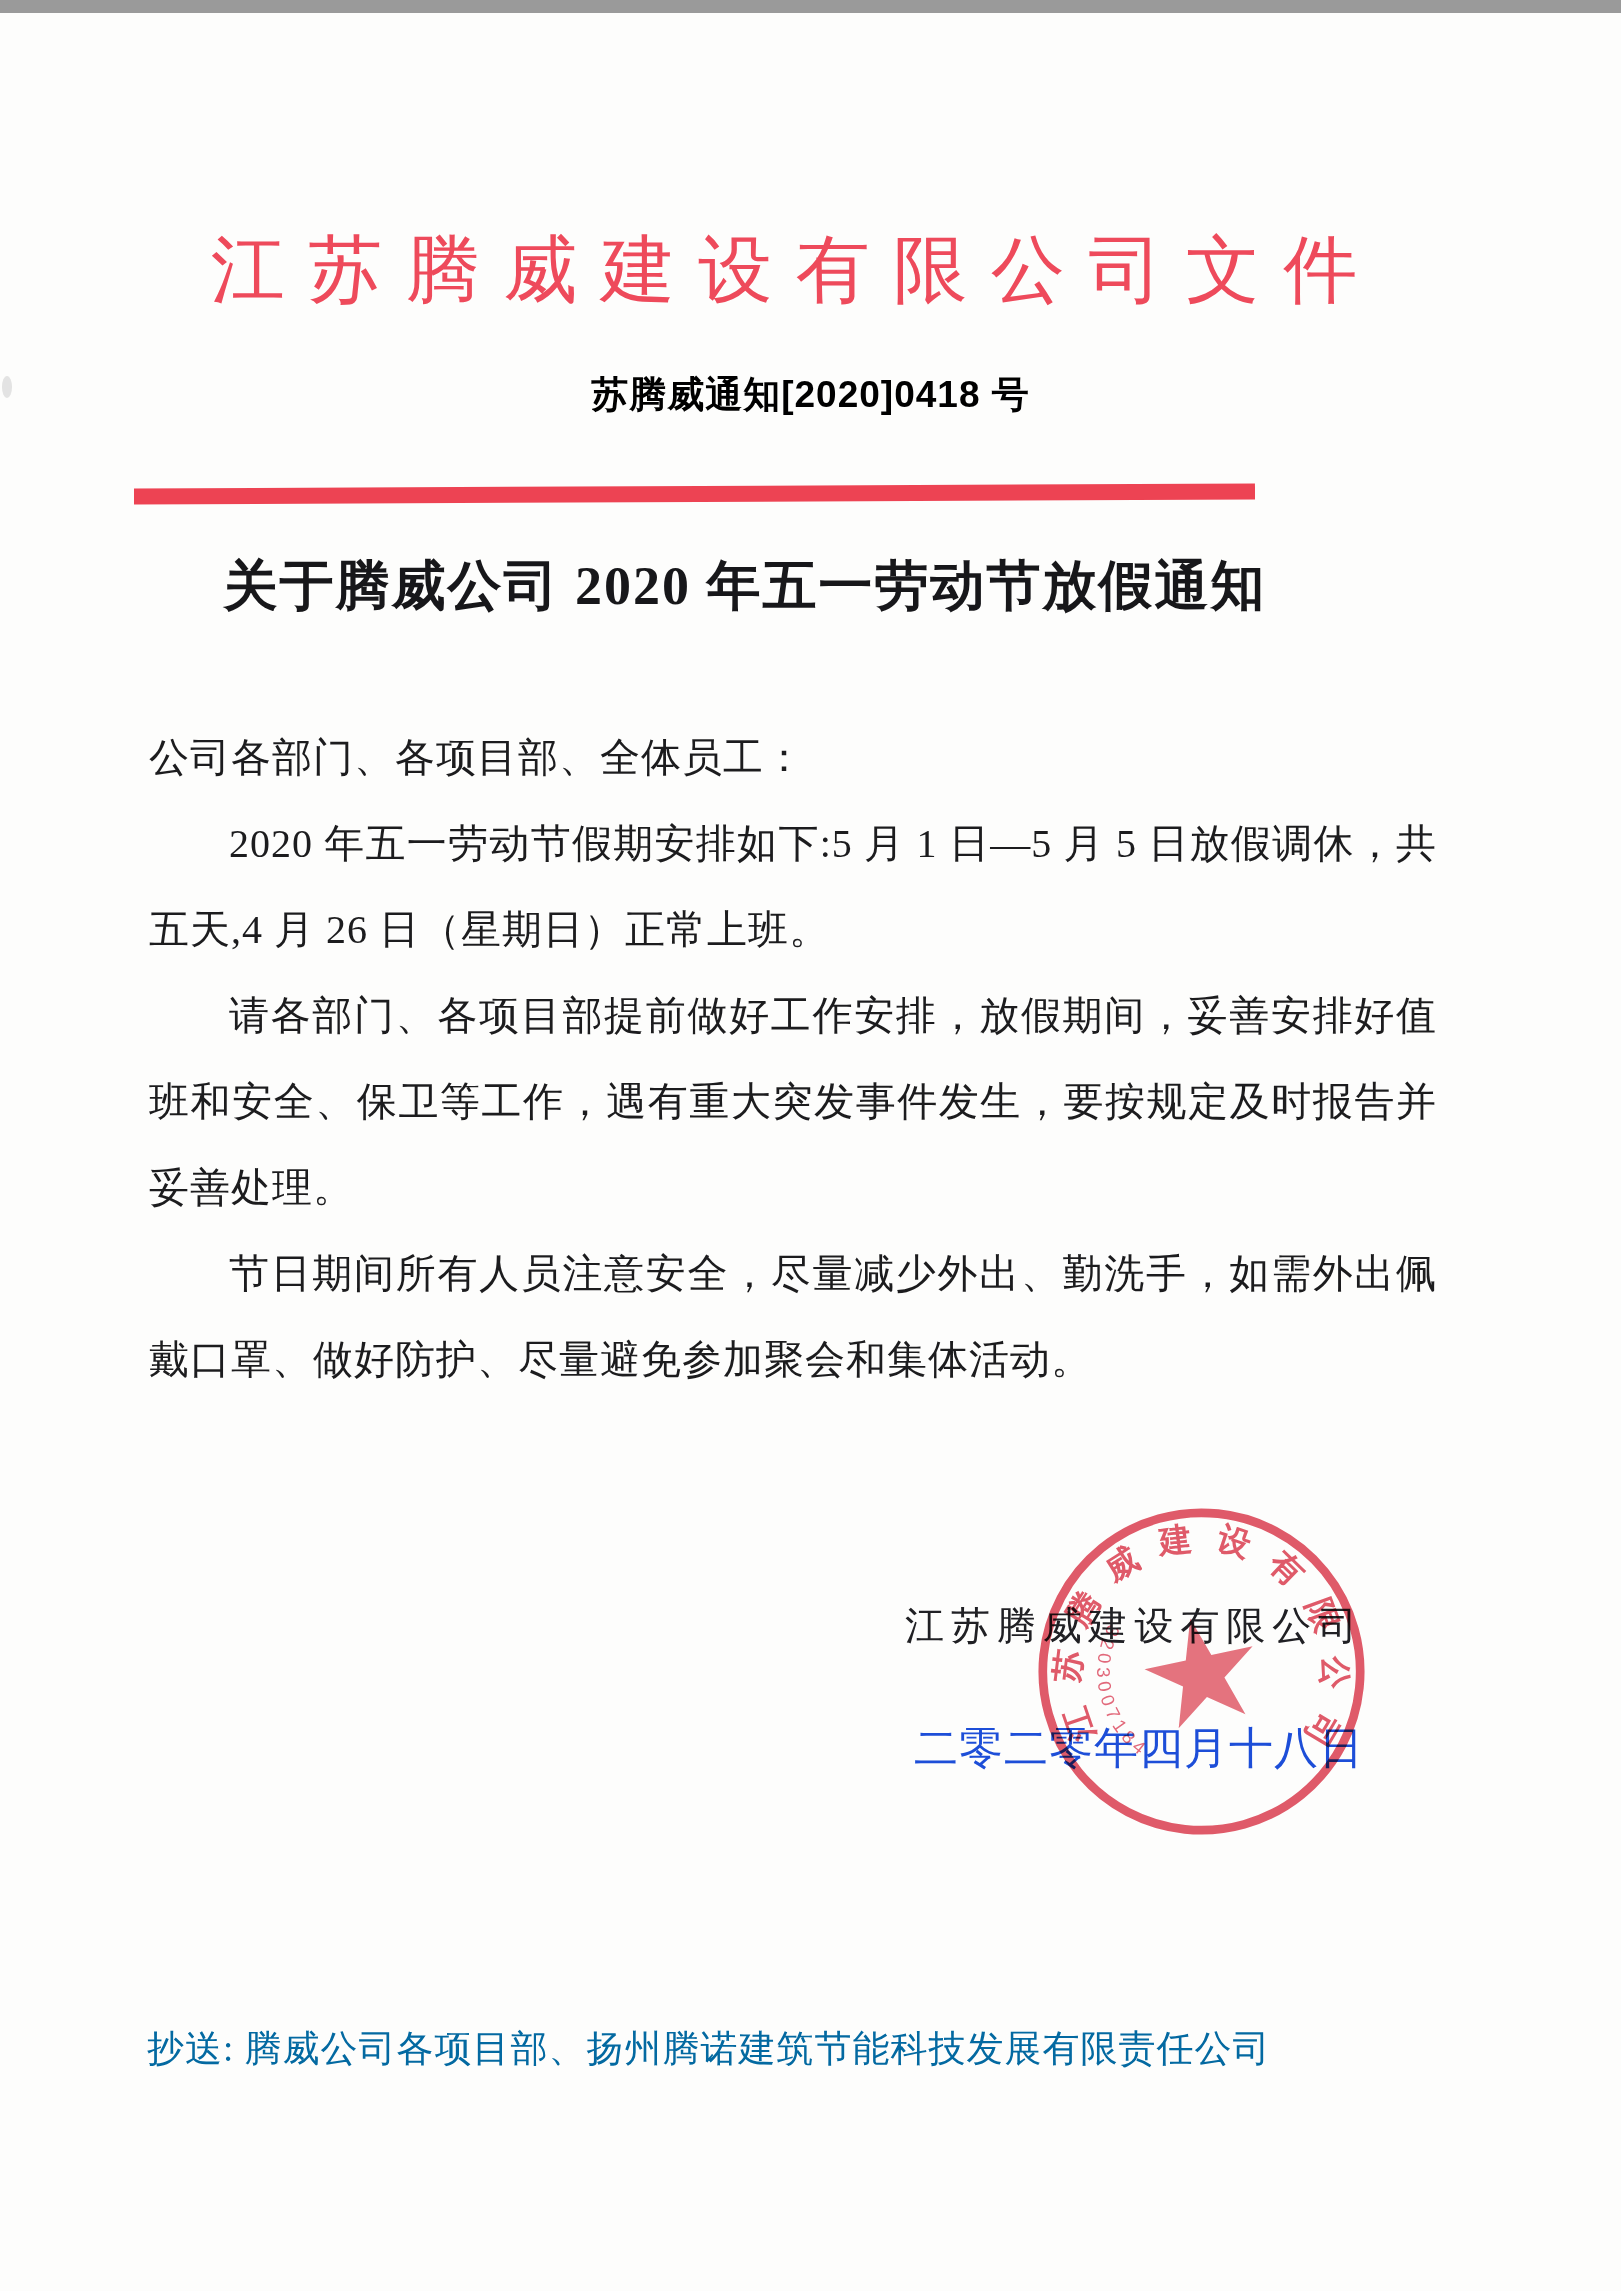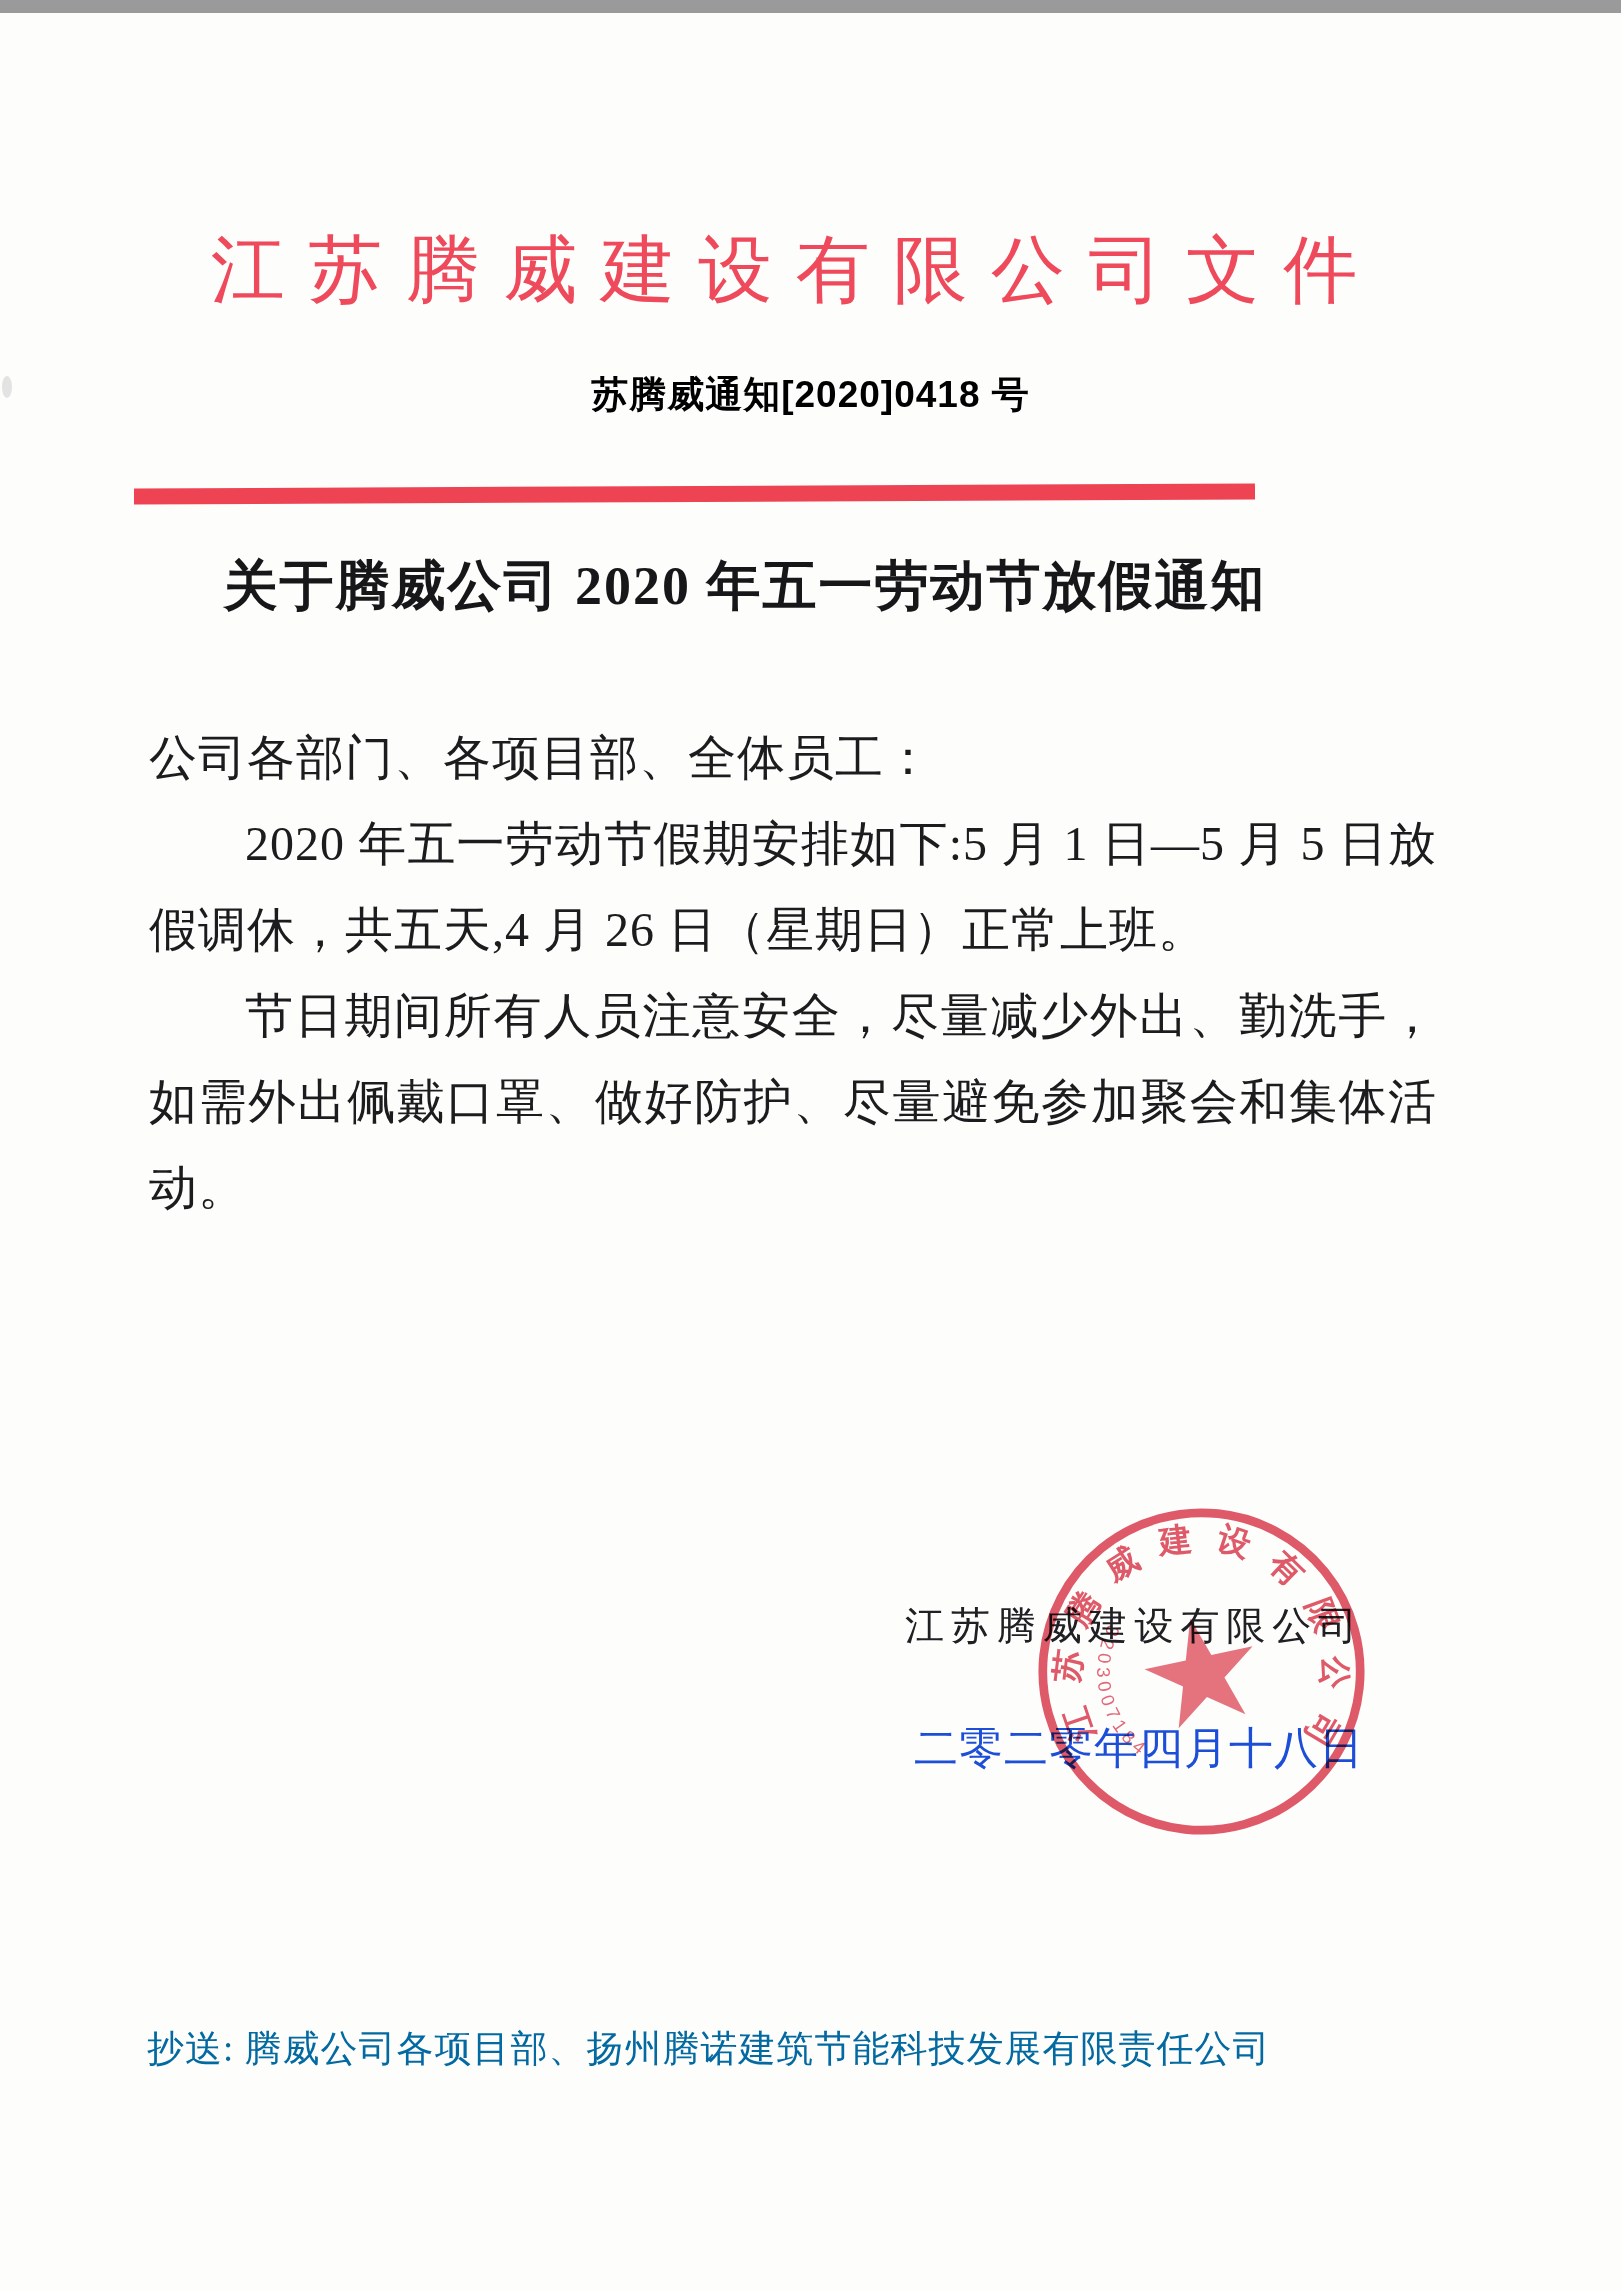--- a/index.html
+++ b/index.html
@@ -37,21 +37,21 @@
   .notice-title{
     position:absolute;top:537px;left:0;width:1490px;
     margin:0;text-align:center;
     font-size:54px;font-weight:700;
     letter-spacing:2px;
     color:#17171a;
     white-space:nowrap;
   }
   .body{
     position:absolute;top:702px;left:149px;width:1288px;
-    font-size:48px;line-height:86px;
+    font-size:40px;line-height:86px;
     text-align:justify;
     letter-spacing:1px;
   }
   .body p{margin:0;padding:0;}
   .body .para{text-indent:2em;}
   .body .closing{text-indent:2em;}
   .signature{
     position:absolute;top:1586px;right:257px;
     text-align:right;
   }
@@ -103,20 +103,21 @@
 
   <div class="doc-number">苏腾威通知[2020]0418 号</div>
 
   <div class="red-rule"></div>
 
   <h1 class="notice-title">关于腾威公司 2020 年五一劳动节放假通知</h1>
 
   <div class="body">
     <p class="salutation">公司各部门、各项目部、全体员工：</p>
     <p class="para">2020 年五一劳动节假期安排如下:5 月 1 日—5 月 5 日放假调休，共五天,4 月 26 日（星期日）正常上班。</p>
+    <p class="para">请各部门、各项目部提前做好工作安排，放假期间，妥善安排好值班和安全、保卫等工作，遇有重大突发事件发生，要按规定及时报告并妥善处理。</p>
     <p class="para">节日期间所有人员注意安全，尽量减少外出、勤洗手，如需外出佩戴口罩、做好防护、尽量避免参加聚会和集体活动。</p>
   </div>
 
   <div class="signature">
     <div class="sig-company">江苏腾威建设有限公司</div>
     <div class="sig-date">二零二零年四月十八日</div>
   </div>
 
   <div class="stamp">
     <svg viewBox="-170 -170 340 340" width="329" height="329" xmlns="http://www.w3.org/2000/svg">

